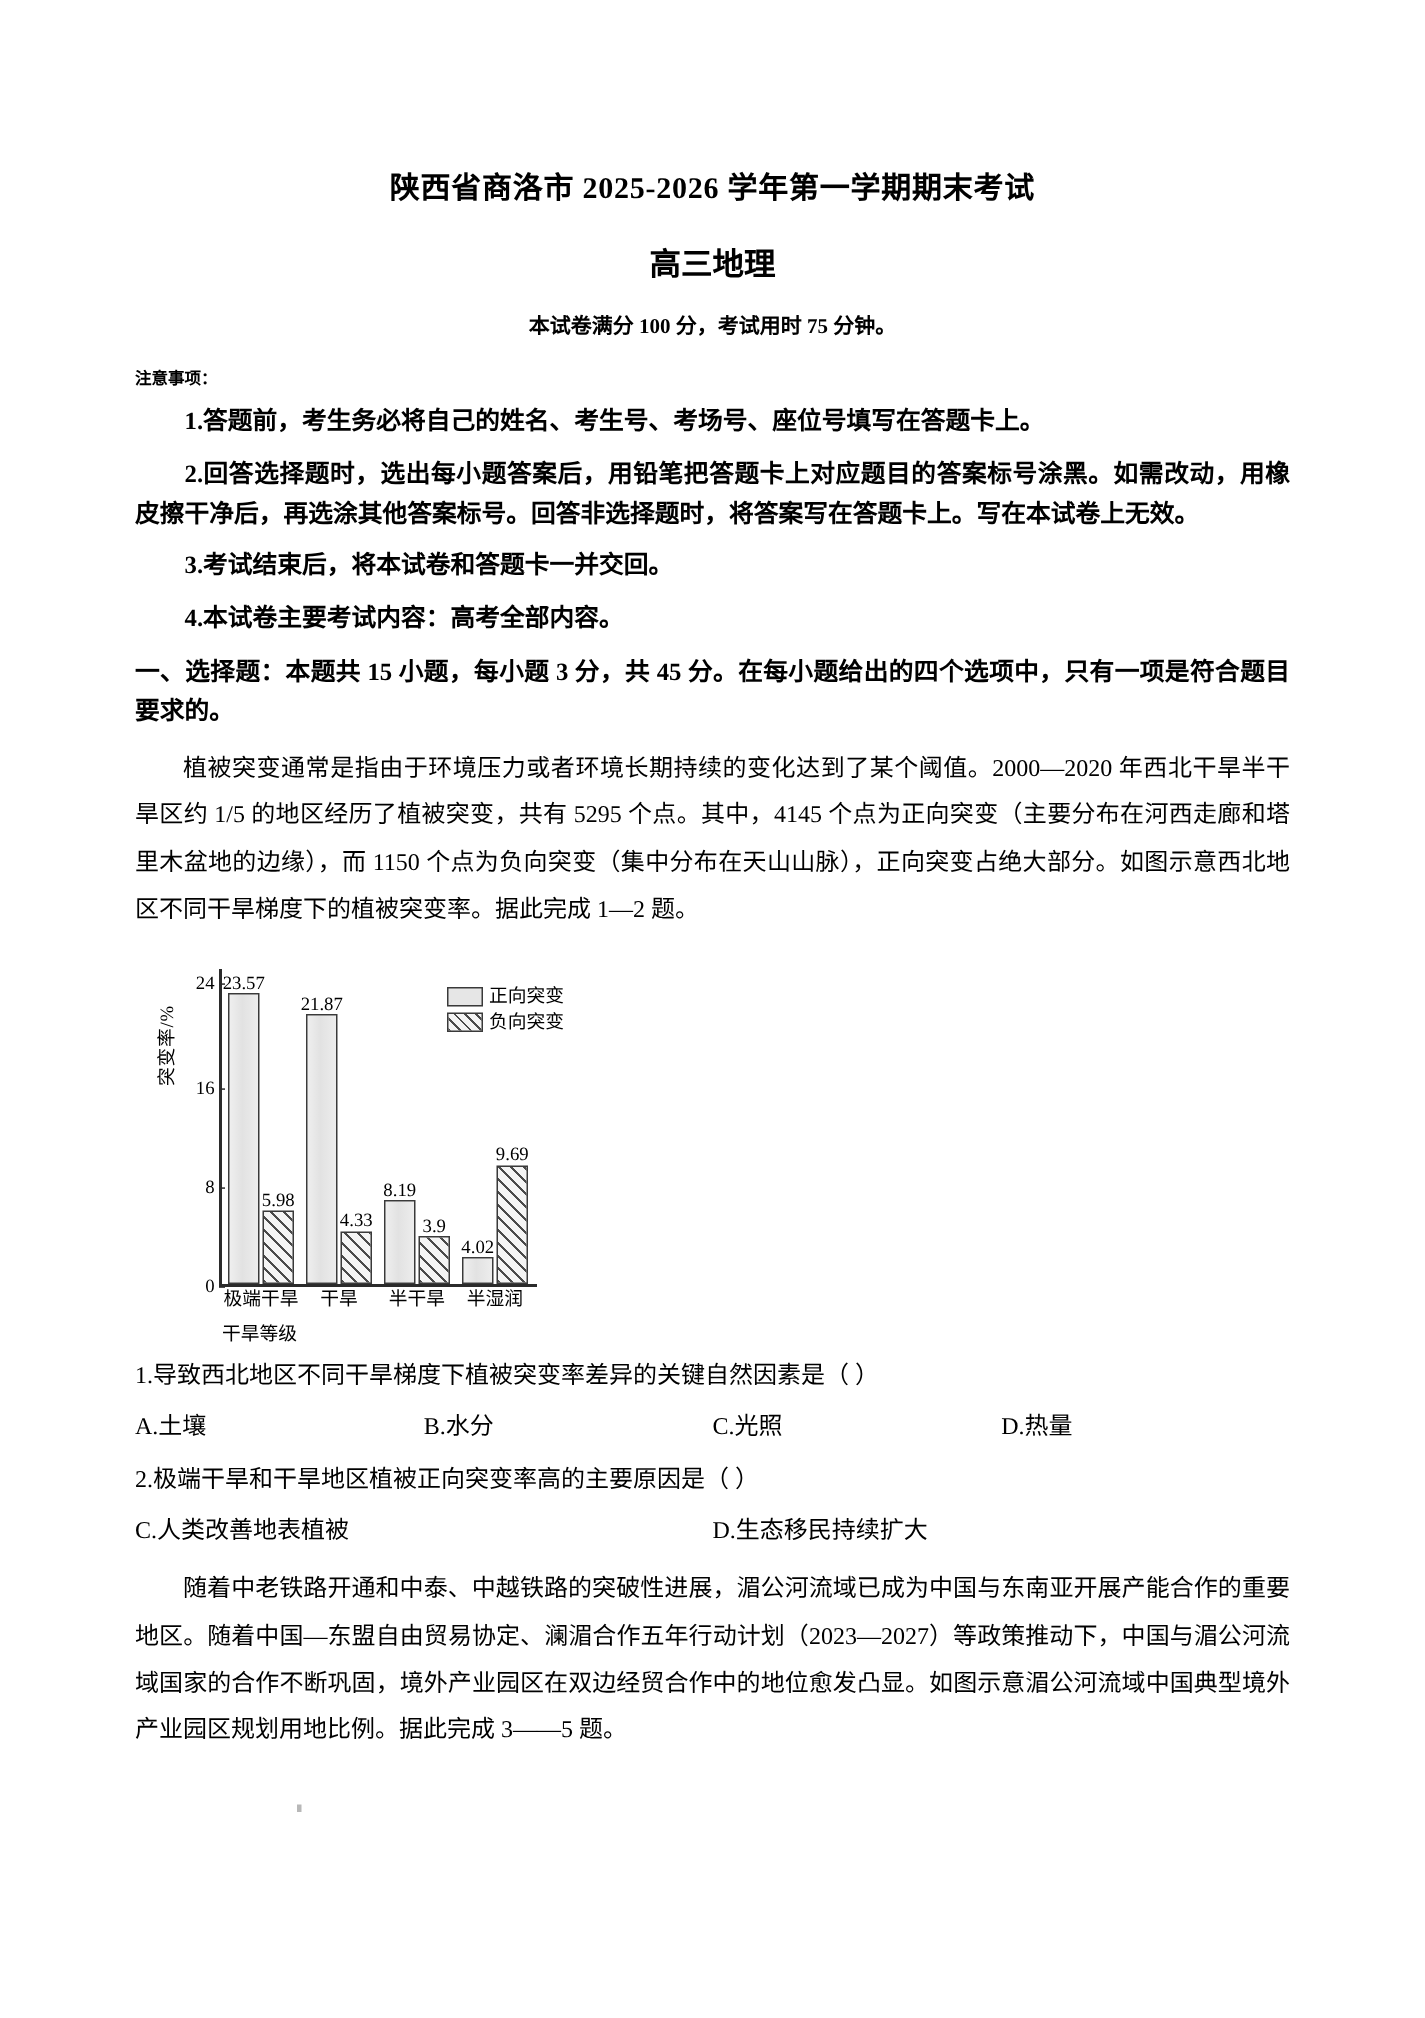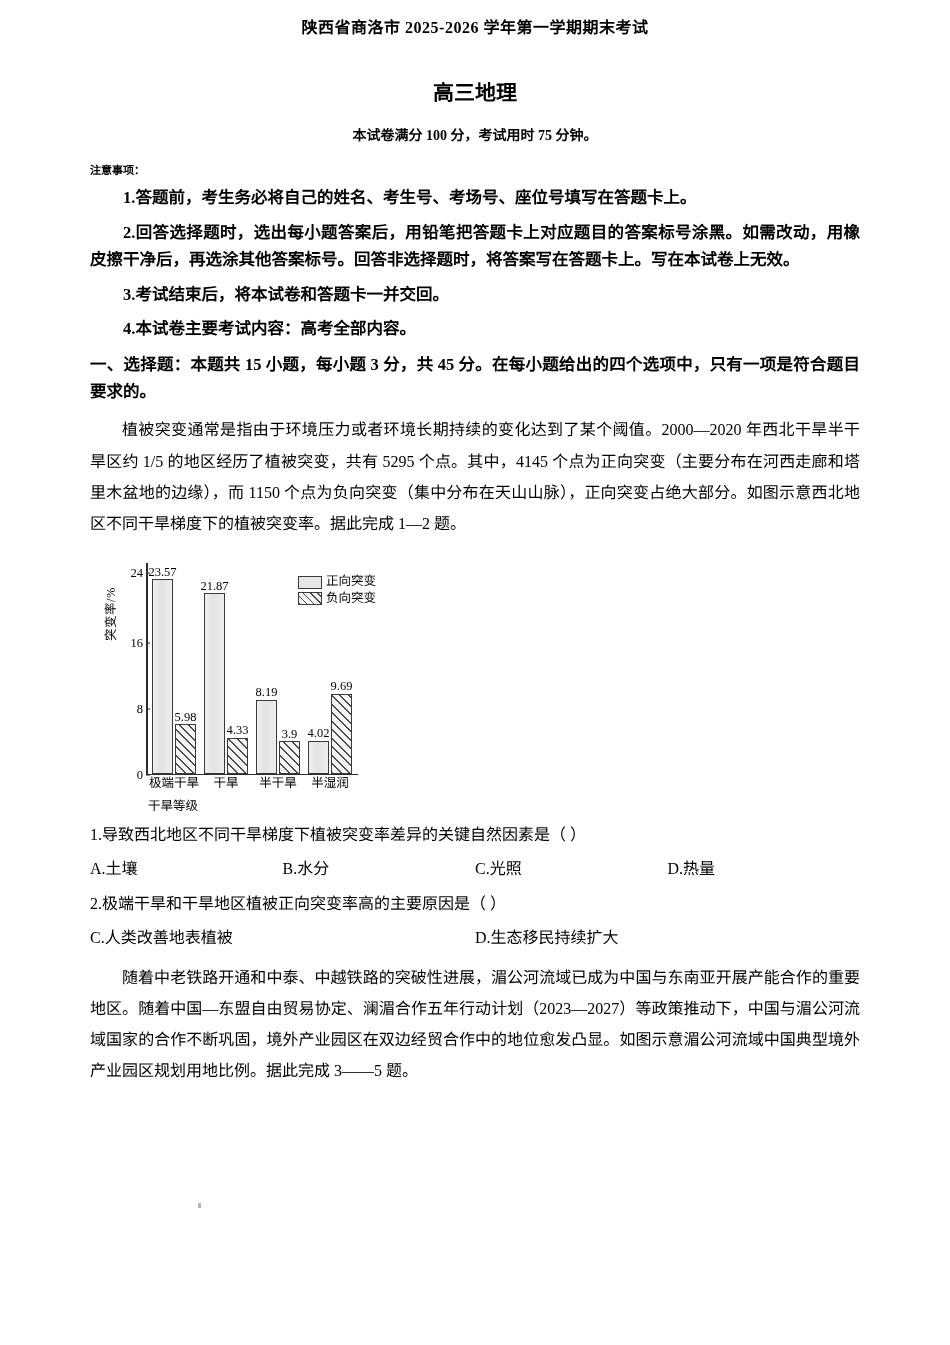--- a/index.html
+++ b/index.html
@@ -20,24 +20,25 @@
     left: 0; top: 0;
     width: 950px;
     height: 1345px;
     box-sizing: border-box;
     padding: 0 90px;
   }
 
   
   .doc-title {
     text-align: center;
-    font-size: 16px;
+    font-size: 20px;
     font-weight: bold;
     letter-spacing: 0.5px;
-    margin: 18px;
+    margin: 0;
+    padding-top: 114px;
     line-height: 1.2;
   }
   .doc-subtitle {
     text-align: center;
     font-size: 21px;
     font-weight: bold;
     margin: 0;
     padding-top: 26px;
     line-height: 1.2;
   }
@@ -313,29 +314,29 @@
           </div>
           <div class="group">
             <div class="bar pos" style="height: 180.11px;">
               <span class="vlabel">21.87</span>
             </div>
             <div class="bar neg" style="height: 35.66px;">
               <span class="vlabel">4.33</span>
             </div>
           </div>
           <div class="group">
-            <div class="bar pos" style="height: 74px;">
+            <div class="bar pos" style="height: 56px;">
               <span class="vlabel">8.19</span>
             </div>
             <div class="bar neg" style="height: 32.12px;">
               <span class="vlabel">3.9</span>
             </div>
           </div>
           <div class="group">
-            <div class="bar pos" style="height: 33px;">
+            <div class="bar pos" style="height: 18px;">
               <span class="vlabel">4.02</span>
             </div>
             <div class="bar neg" style="height: 79.8px;">
               <span class="vlabel">9.69</span>
             </div>
           </div>
         </div>
 
         <div class="legend">
           <div class="legend-row">

